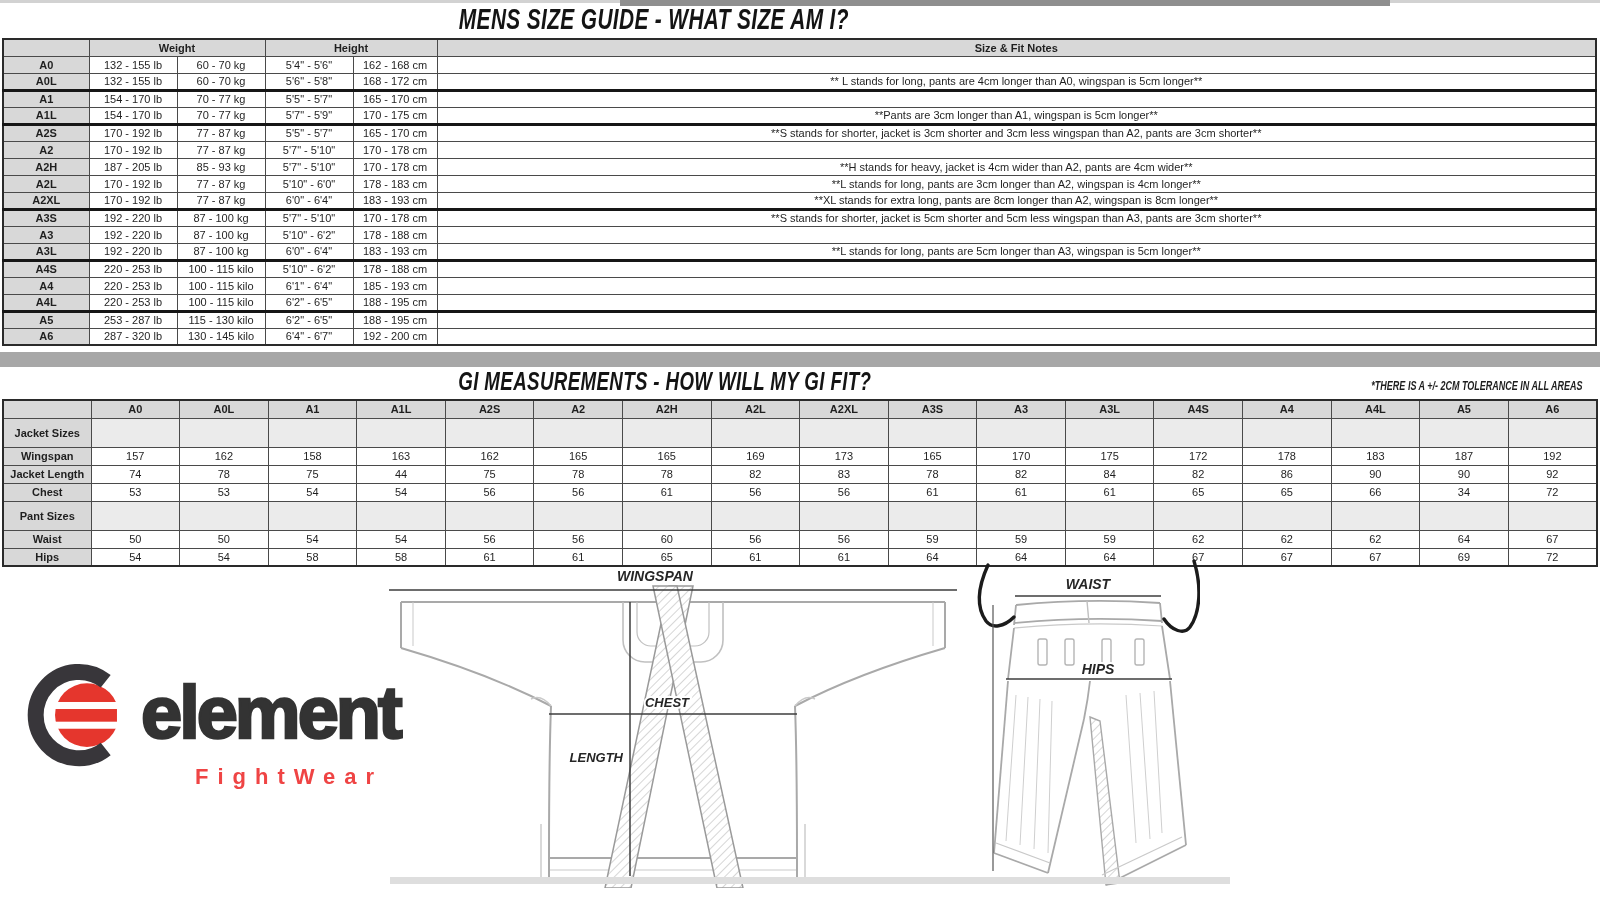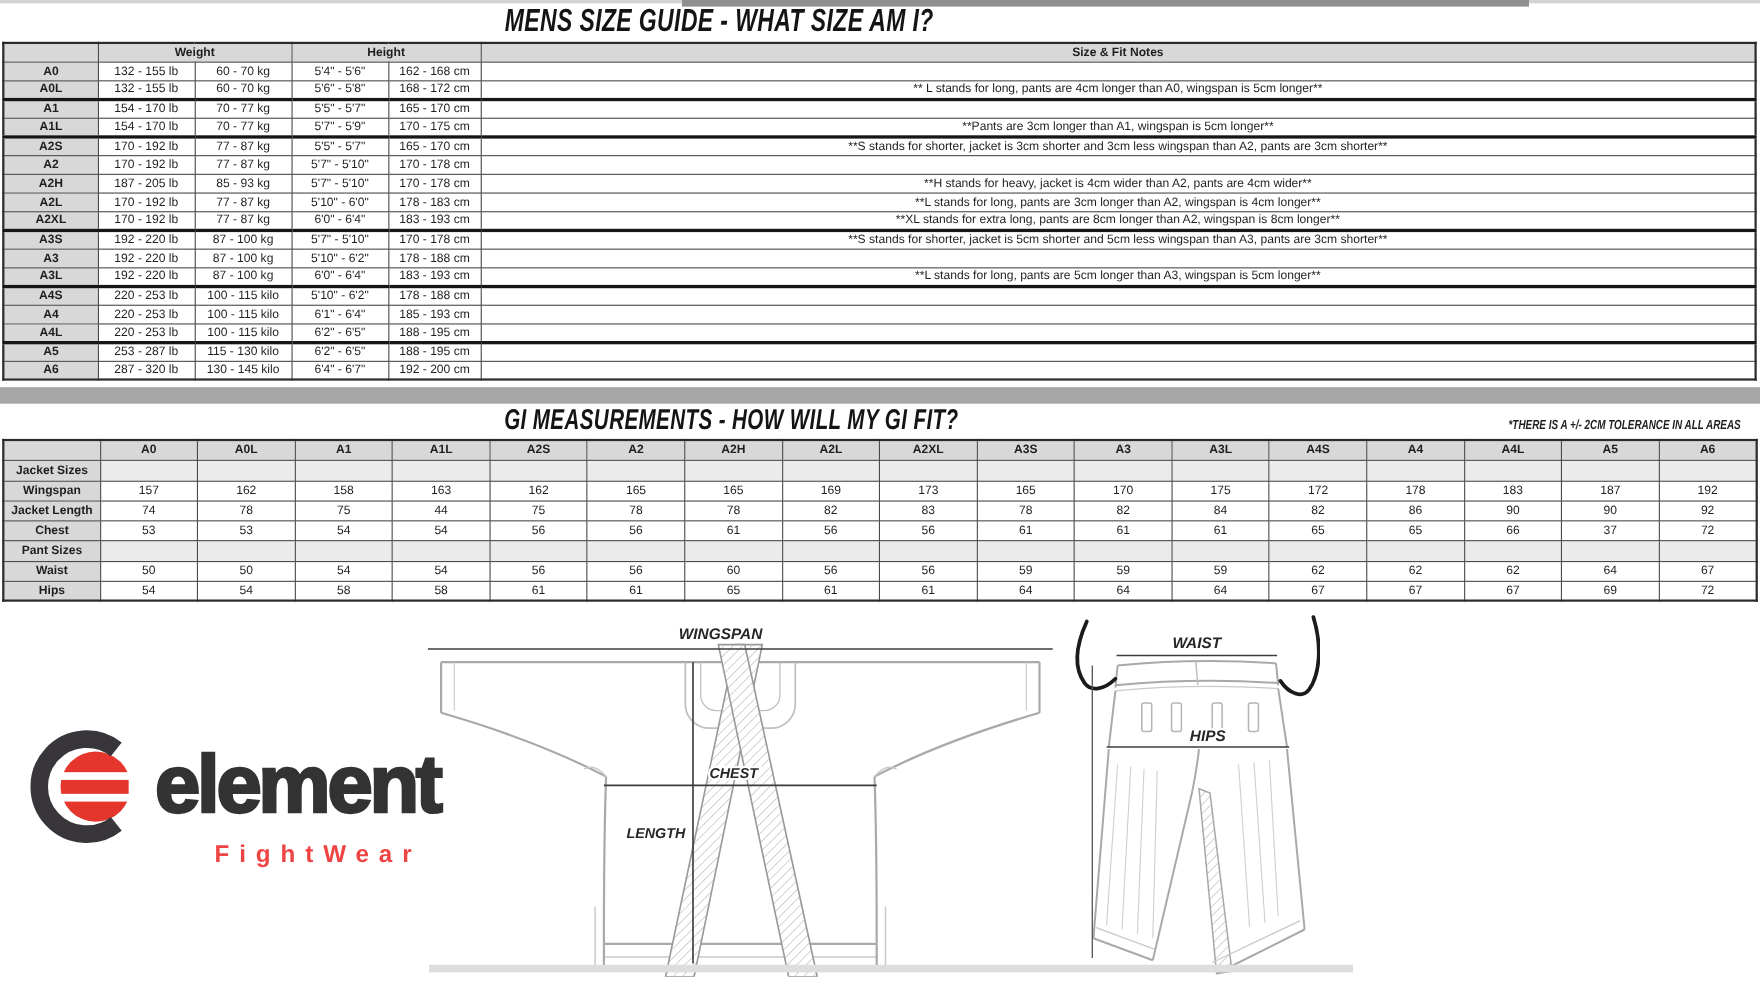--- a/index.html
+++ b/index.html
@@ -28,21 +28,21 @@
        font-size:11px; text-align:center; vertical-align:middle; color:#1f1f1f; overflow:hidden; white-space:nowrap; }
   #size-table th { background:#d8d8d8; font-weight:700;text-align:center; }
   #size-table td { background:#ffffff; font-weight:400; }
   #size-table tr.group-end th, #size-table tr.group-end td { border-bottom:3px solid #161616; }
 
   #gi-table { position:absolute; top:399px; left:2px; width:1596px; border:2px solid #2a2a2a; }
   #gi-table th, #gi-table td { border:1px solid #4a4a4a; height:18px; padding:0 1px;
        font-size:11px; text-align:center; vertical-align:middle; color:#1f1f1f; overflow:hidden; white-space:nowrap; }
   #gi-table th { background:#d8d8d8; font-weight:700; }
   #gi-table td { background:#ffffff; }
-  #gi-table tr.section { height:19px; }
+  #gi-table tr.section { height:29px; }
   #gi-table tr.section th, #gi-table tr.section td { height:13px; }
   #gi-table tr.section td { background:#ebebeb; }
 
   .gray-bar { position:absolute; top:352px; left:0; width:1600px; height:15px; background:#a7a7a7; }
   .bottom-faint-bar { position:absolute; top:877px; left:390px; width:840px; height:7px; background:#dedede; }
 
   .diagram-svg { position:absolute; }
   #jacket-svg { left:383px; top:556px; width:580px; height:332px; }
   #pants-svg  { left:948px; top:553px; width:252px; height:339px; }
   .measure-label { font-family:"Liberation Sans", sans-serif; font-style:italic; font-weight:700;
@@ -344,21 +344,21 @@
         <td>56</td>
         <td>61</td>
         <td>56</td>
         <td>56</td>
         <td>61</td>
         <td>61</td>
         <td>61</td>
         <td>65</td>
         <td>65</td>
         <td>66</td>
-        <td>37</td>
+        <td>34</td>
         <td>72</td>
       </tr>
       <tr class="section">
         <th>Pant Sizes</th>
         <td></td>
         <td></td>
         <td></td>
         <td></td>
         <td></td>
         <td></td>

